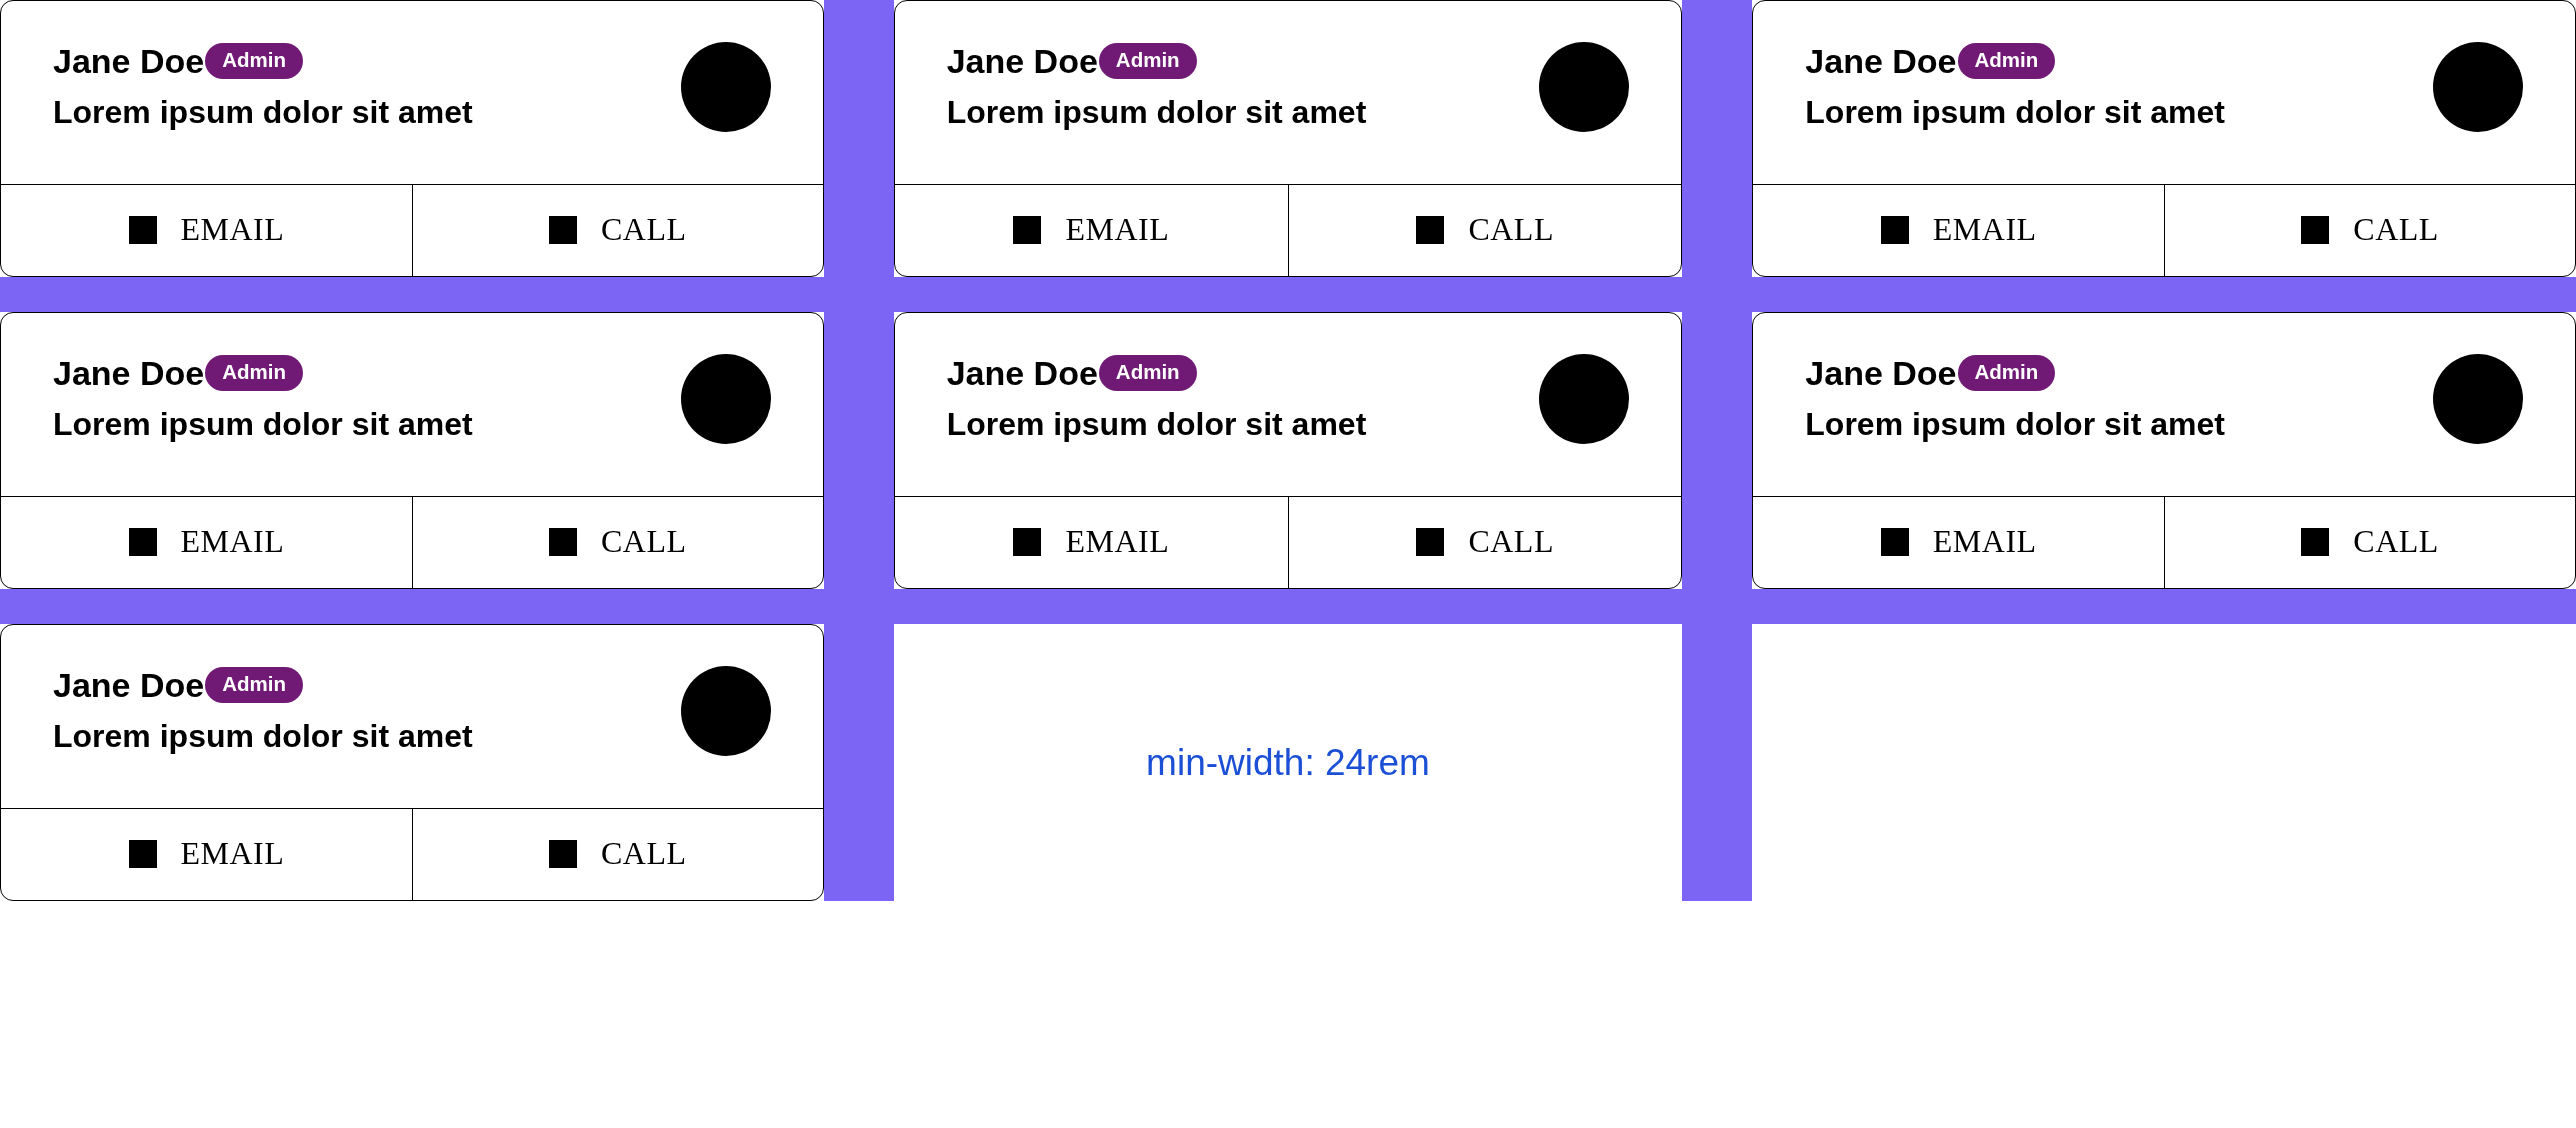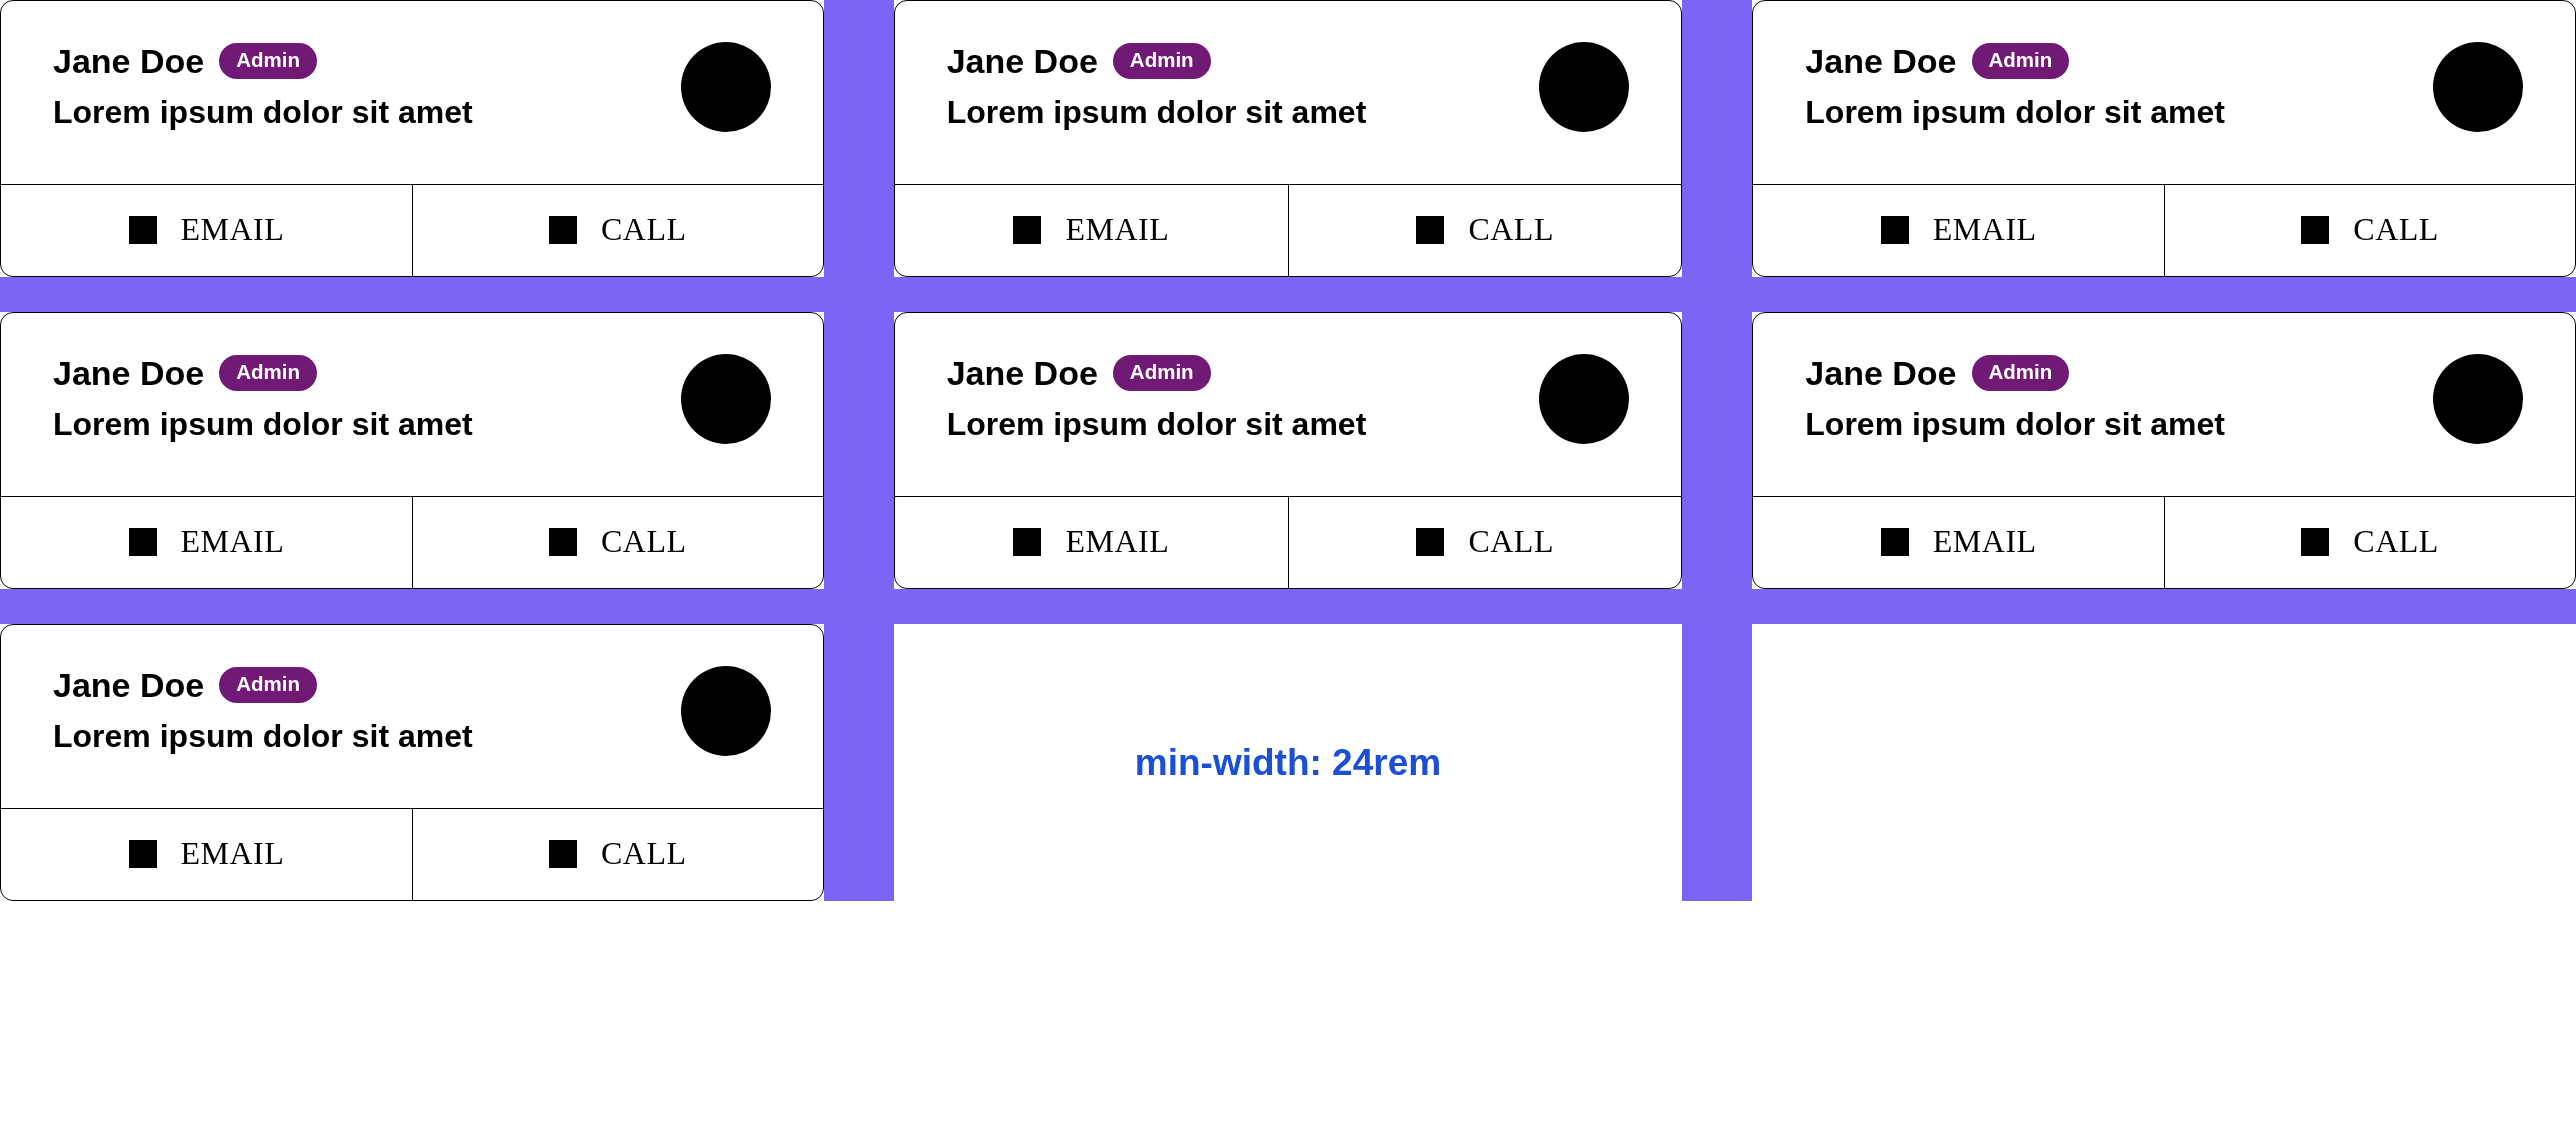--- a/index.html
+++ b/index.html
@@ -39,21 +39,21 @@
   .cell.c-right { border-left-width: 35px; }
 
   .card-body {
     display: flex;
     align-items: center;
     justify-content: space-between;
     padding: 41px 52px 52px 52px;
     gap: 22.4px;
   }
   .card-text { display: flex; flex-direction: column; gap: 15px; }
-  .name-row { display: flex; align-items: center; gap: 15px; }
+  .name-row { display: flex; align-items: center; gap: 1px; }
   .name {
     font-size: 34px;
     font-weight: 700;
     line-height: 1;
   }
   .chip {
     background: #701a75;
     color: #fff;
     font-size: 20.5px;
     font-weight: 600;
@@ -100,21 +100,21 @@
   
   .annot-cell {
     background: #fff;
     display: flex;
     align-items: center;
     justify-content: center;
   }
   .annot {
     color: #1a4fd6;
     font-size: 37px;
-    font-weight: 700;
+    font-weight: 400;
     text-align: center;
   }
 </style>
 </head>
 <body>
 
 <div class="grid">
 
   <div class="cell r0 c-left">
     <div class="card">

